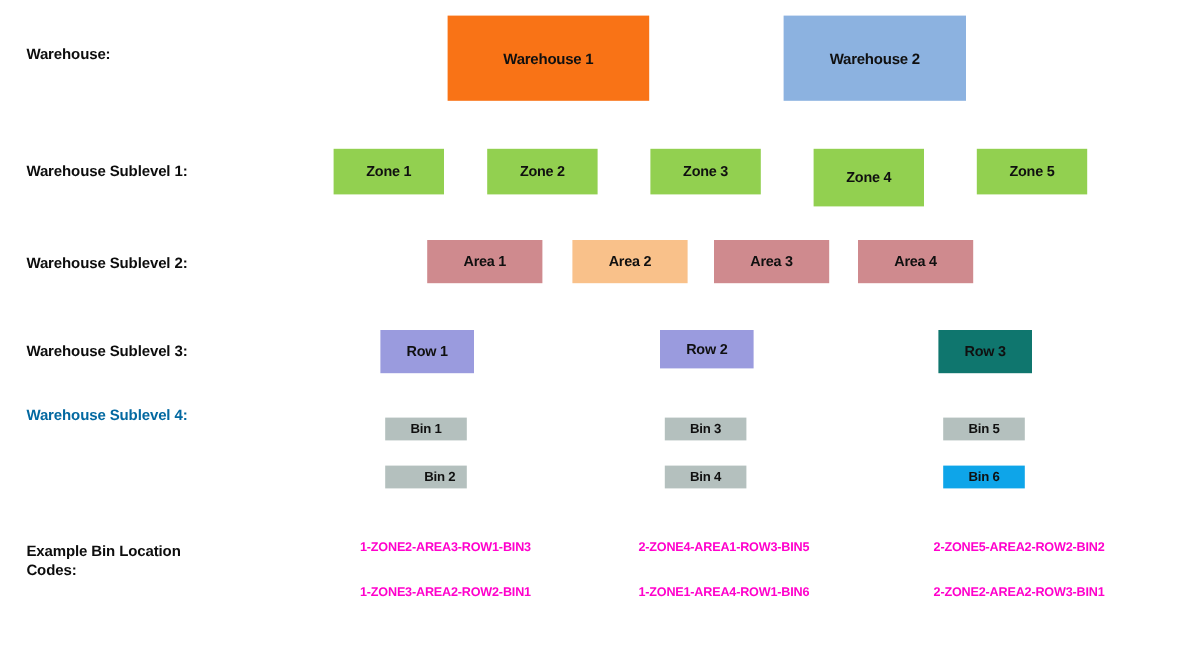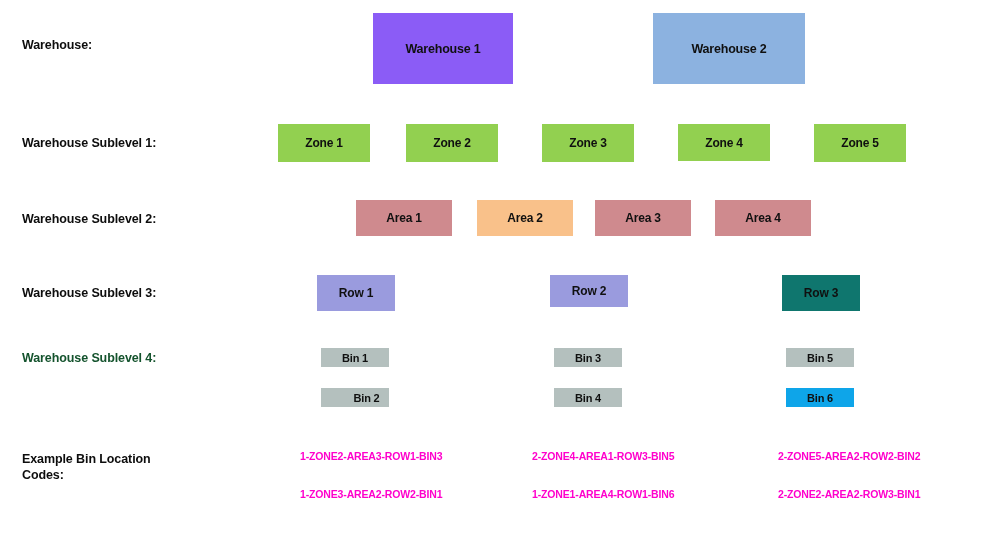--- a/index.html
+++ b/index.html
@@ -66,35 +66,35 @@
 </head>
 <body>
 
 <div id="canvas">
 
   <div id="row-labels">
       <div class="row-label" style="top: 38px; color: rgb(13, 13, 13);">Warehouse:</div>
       <div class="row-label" style="top: 136px; color: rgb(13, 13, 13);">Warehouse Sublevel 1:</div>
       <div class="row-label" style="top: 212px; color: rgb(13, 13, 13);">Warehouse Sublevel 2:</div>
       <div class="row-label" style="top: 286px; color: rgb(13, 13, 13);">Warehouse Sublevel 3:</div>
-      <div class="row-label" style="top: 351px; color: #14532d;">Warehouse Sublevel 4:</div>
+      <div class="row-label" style="top: 339px; color: #0369a1;">Warehouse Sublevel 4:</div>
       <div class="row-label" style="top: 452px; color: rgb(13, 13, 13);">Example Bin Location
 Codes:</div>
     </div>
 
   <div id="level-warehouses">
-      <div class="node warehouse" style="left: 373px; top: 13px; width: 140px; height: 71px; background: #8b5cf6;">Warehouse 1</div>
+      <div class="node warehouse" style="left: 373px; top: 13px; width: 168px; height: 71px; background: #f97316;">Warehouse 1</div>
       <div class="node warehouse" style="left: 653px; top: 13px; width: 152px; height: 71px; background: rgb(140, 178, 224);">Warehouse 2</div>
     </div>
 
   <div id="level-zones">
       <div class="node zone" style="left: 278px; top: 124px; width: 92px; height: 38px; background: rgb(146, 208, 80);">Zone 1</div>
       <div class="node zone" style="left: 406px; top: 124px; width: 92px; height: 38px; background: rgb(146, 208, 80);">Zone 2</div>
       <div class="node zone" style="left: 542px; top: 124px; width: 92px; height: 38px; background: rgb(146, 208, 80);">Zone 3</div>
-      <div class="node zone" style="left: 678px; top: 124px; width: 92px; height: 37px; background: rgb(146, 208, 80);">Zone 4</div>
+      <div class="node zone" style="left: 678px; top: 124px; width: 92px; height: 48px; background: rgb(146, 208, 80);">Zone 4</div>
       <div class="node zone" style="left: 814px; top: 124px; width: 92px; height: 38px; background: rgb(146, 208, 80);">Zone 5</div>
     </div>
 
   <div id="level-areas">
       <div class="node area" style="left: 356px; top: 200px; width: 96px; height: 36px; background: rgb(207, 138, 142);">Area 1</div>
       <div class="node area" style="left: 477px; top: 200px; width: 96px; height: 36px; background: rgb(249, 193, 138);">Area 2</div>
       <div class="node area" style="left: 595px; top: 200px; width: 96px; height: 36px; background: rgb(207, 138, 142);">Area 3</div>
       <div class="node area" style="left: 715px; top: 200px; width: 96px; height: 36px; background: rgb(207, 138, 142);">Area 4</div>
     </div>
 

